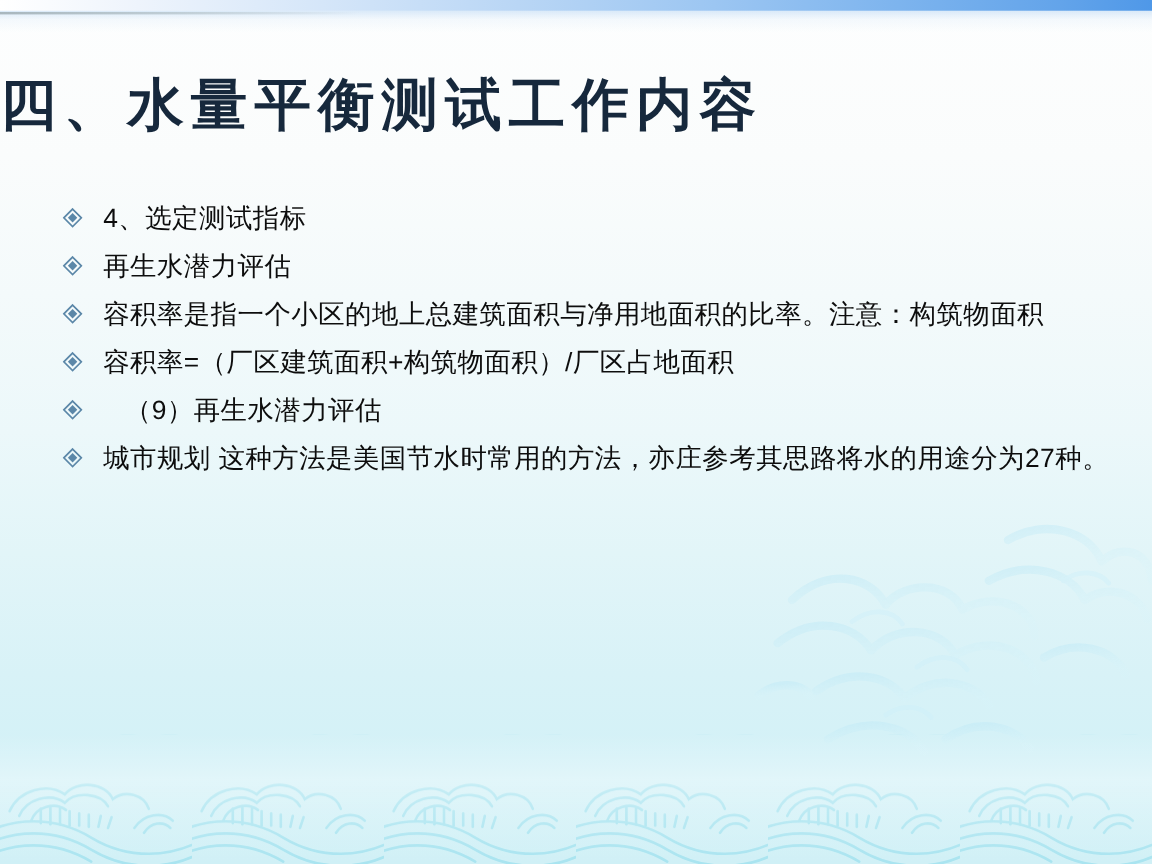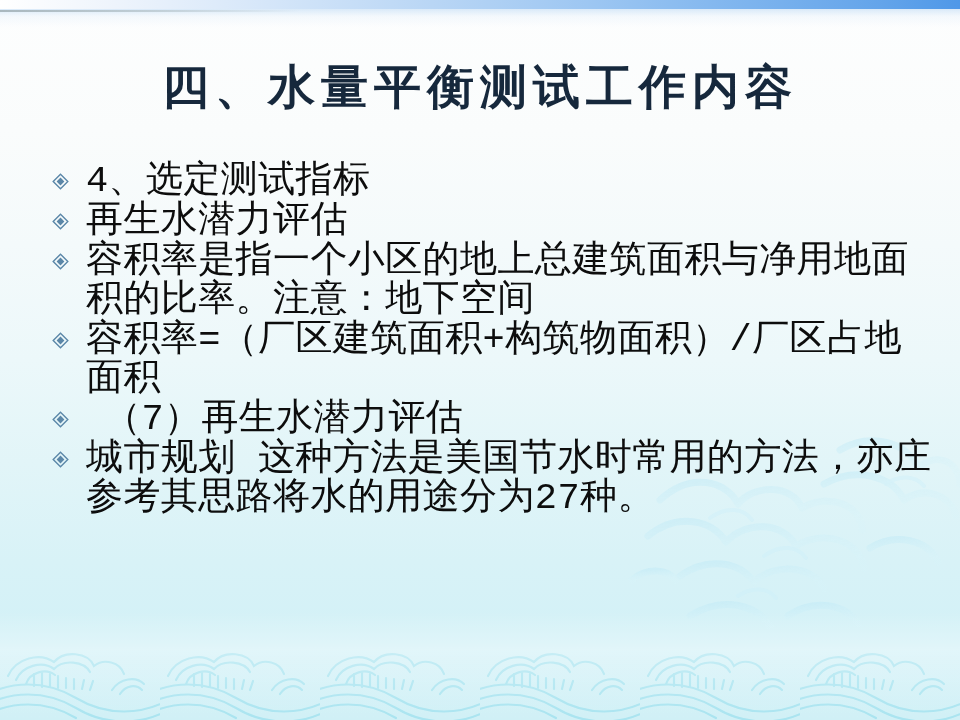--- a/index.html
+++ b/index.html
@@ -83,21 +83,20 @@
     height: 108px;
     pointer-events: none;
   }
 
   
   .title {
     position: absolute;
     left: 0;
     top: 56px;
     width: 960px;
-    text-align: center;
     font-family: "DejaVu Serif", "Liberation Serif", serif;
     font-weight: bold;
     font-size: 47px;
     letter-spacing: 6px;
     color: #16283c;
     white-space: nowrap;
   }
 
   
   .body {
@@ -114,22 +113,22 @@
   .bullet {
     flex: 0 0 auto;
     width: 34px;
     padding-top: 11px;
     text-align: left;
     line-height: 0;
   }
   .bullet svg { display: block; }
   .line-text {
     flex: 1 1 auto;
-    font-family: Liberation Mono, monospace;
-    font-size: 37px;
+    font-family: Liberation Sans, sans-serif;
+    font-size: 22px;
     line-height: 39px;
     color: #0d0d0d;
     letter-spacing: 0.4px;
     white-space: pre-wrap;
   }
   .line-text.indent { text-indent: 18px; }
   .line-text sup {
     font-size: 0.62em;
     vertical-align: super;
     line-height: 0;
@@ -232,41 +231,41 @@
     </div>
 
 
     <div class="line">
       <span class="bullet">
         <svg width="17" height="17" viewBox="0 0 17 17" aria-hidden="true">
           <path d="M8.5 1.2 L15.8 8.5 L8.5 15.8 L1.2 8.5 Z" fill="none" stroke="#5b87a8" stroke-width="1.4"></path>
           <path d="M8.5 4.6 L12.4 8.5 L8.5 12.4 L4.6 8.5 Z" fill="#5b87a8"></path>
         </svg>
       </span>
-      <span class="line-text">容积率是指一个小区的地上总建筑面积与净用地面积的比率。注意：地下空间</span>
+      <span class="line-text">容积率是指一个小区的地上总建筑面积与净用地面积的比率。注意：构筑物面积</span>
     </div>
 
     <div class="line">
       <span class="bullet">
         <svg width="17" height="17" viewBox="0 0 17 17" aria-hidden="true">
           <path d="M8.5 1.2 L15.8 8.5 L8.5 15.8 L1.2 8.5 Z" fill="none" stroke="#5b87a8" stroke-width="1.4"></path>
           <path d="M8.5 4.6 L12.4 8.5 L8.5 12.4 L4.6 8.5 Z" fill="#5b87a8"></path>
         </svg>
       </span>
       <span class="line-text">容积率=（厂区建筑面积+构筑物面积）/厂区占地面积</span>
     </div>
 
     <div class="line">
       <span class="bullet">
         <svg width="17" height="17" viewBox="0 0 17 17" aria-hidden="true">
           <path d="M8.5 1.2 L15.8 8.5 L8.5 15.8 L1.2 8.5 Z" fill="none" stroke="#5b87a8" stroke-width="1.4"></path>
           <path d="M8.5 4.6 L12.4 8.5 L8.5 12.4 L4.6 8.5 Z" fill="#5b87a8"></path>
         </svg>
       </span>
-      <span class="line-text indent">（7）再生水潜力评估</span>
+      <span class="line-text indent">（9）再生水潜力评估</span>
     </div>
 
     <div class="line">
       <span class="bullet">
         <svg width="17" height="17" viewBox="0 0 17 17" aria-hidden="true">
           <path d="M8.5 1.2 L15.8 8.5 L8.5 15.8 L1.2 8.5 Z" fill="none" stroke="#5b87a8" stroke-width="1.4"></path>
           <path d="M8.5 4.6 L12.4 8.5 L8.5 12.4 L4.6 8.5 Z" fill="#5b87a8"></path>
         </svg>
       </span>
       <span class="line-text">城市规划 这种方法是美国节水时常用的方法，亦庄参考其思路将水的用途分为27种。</span>

